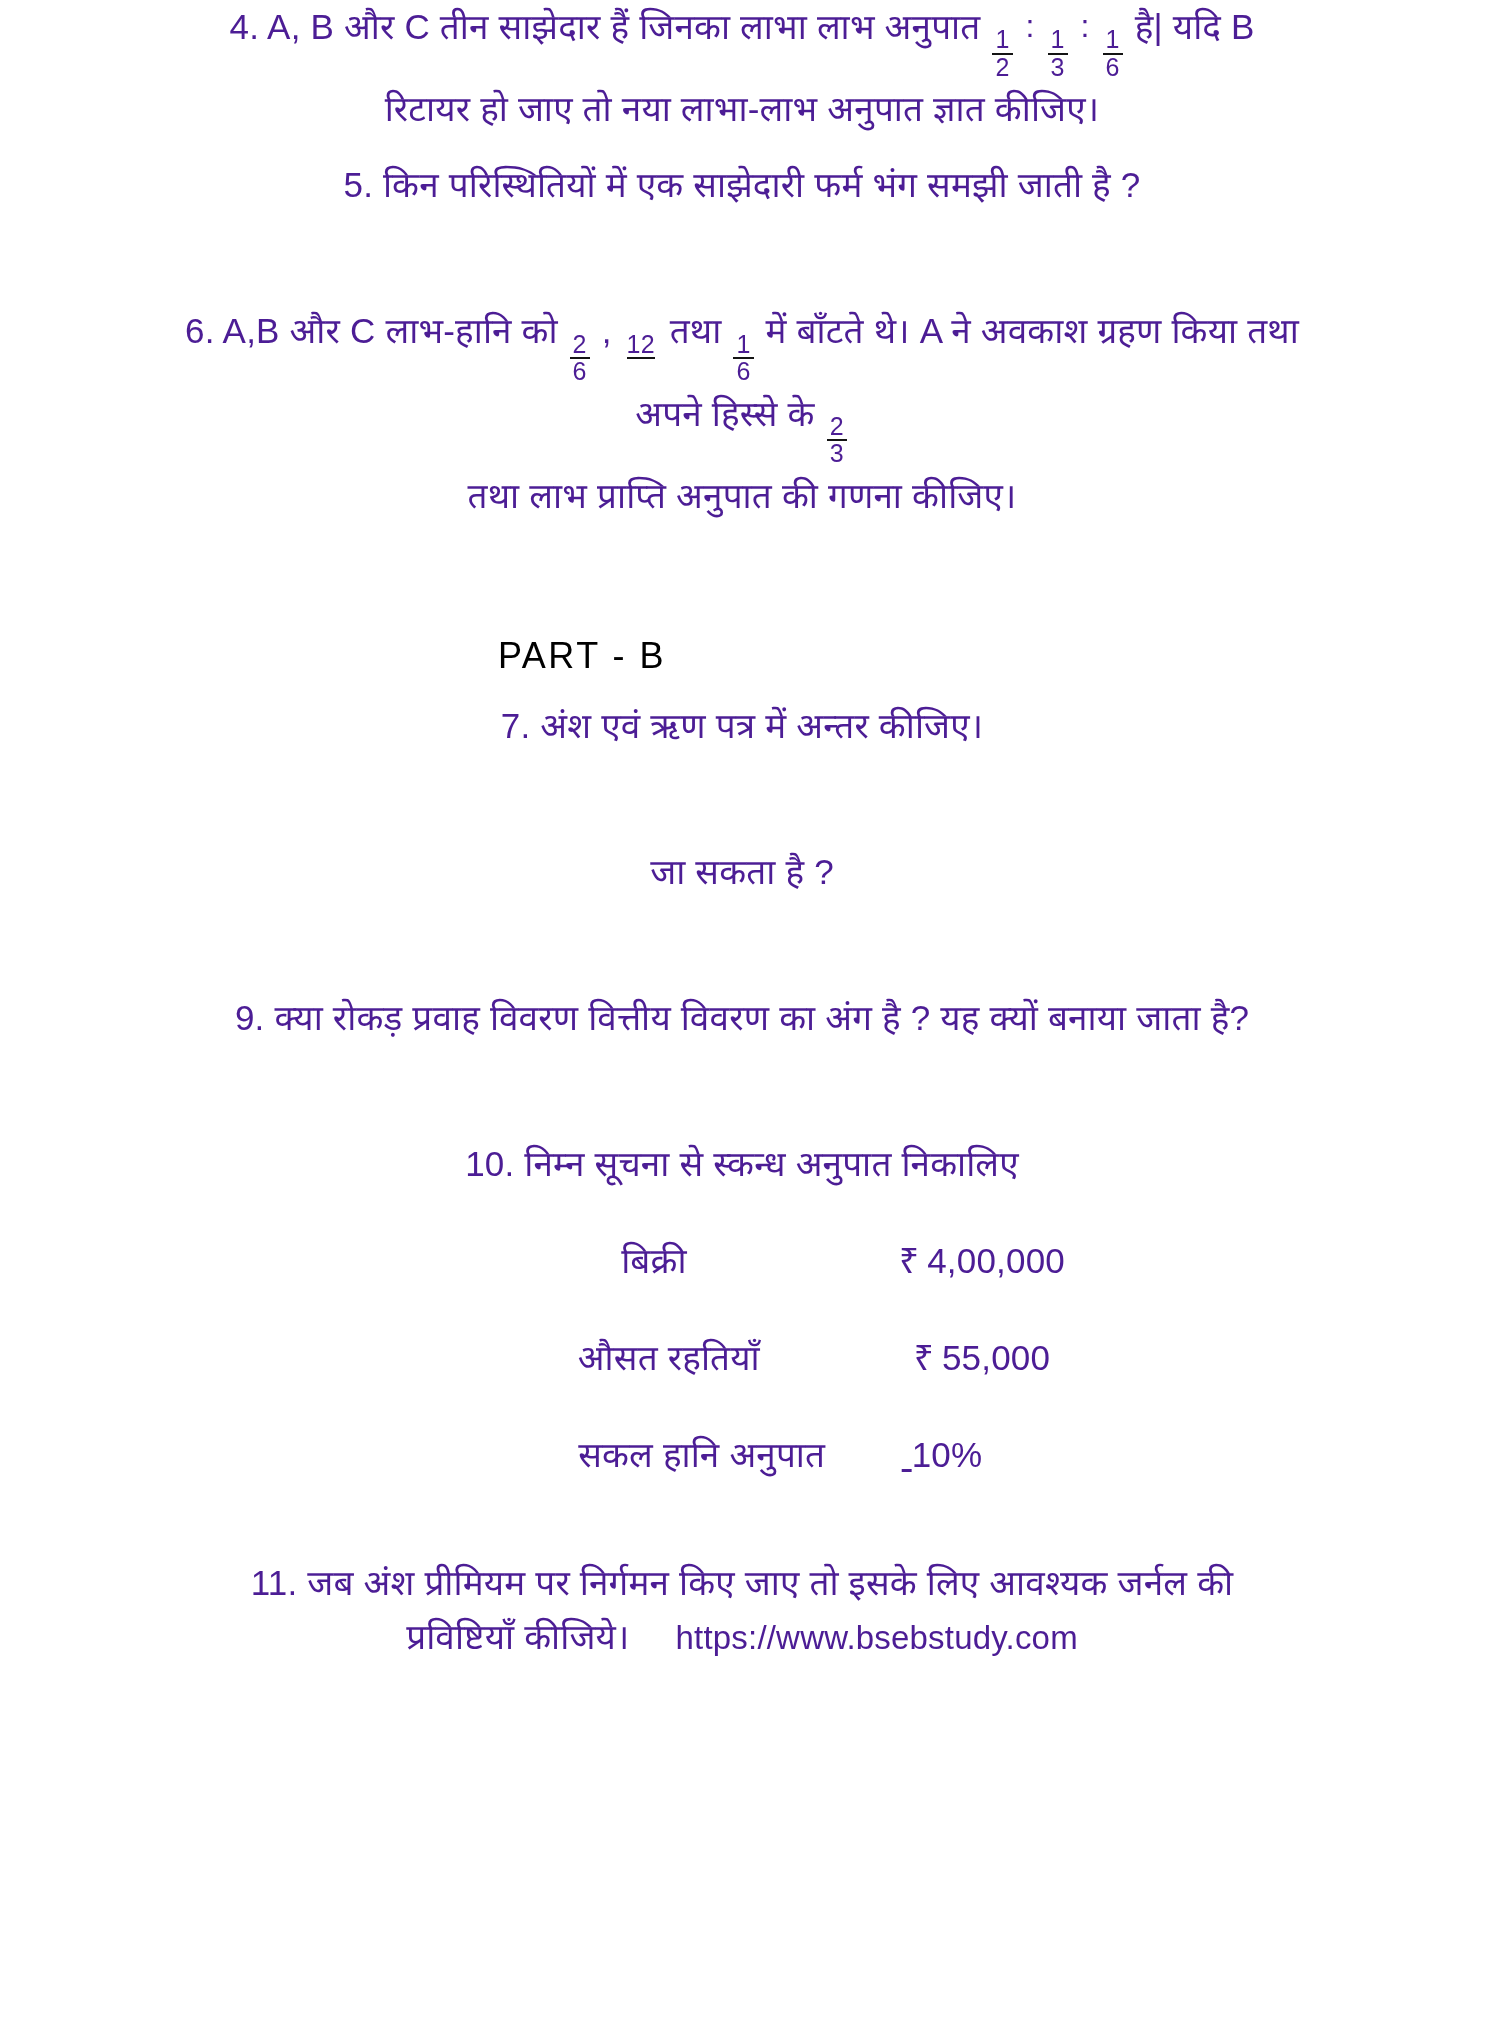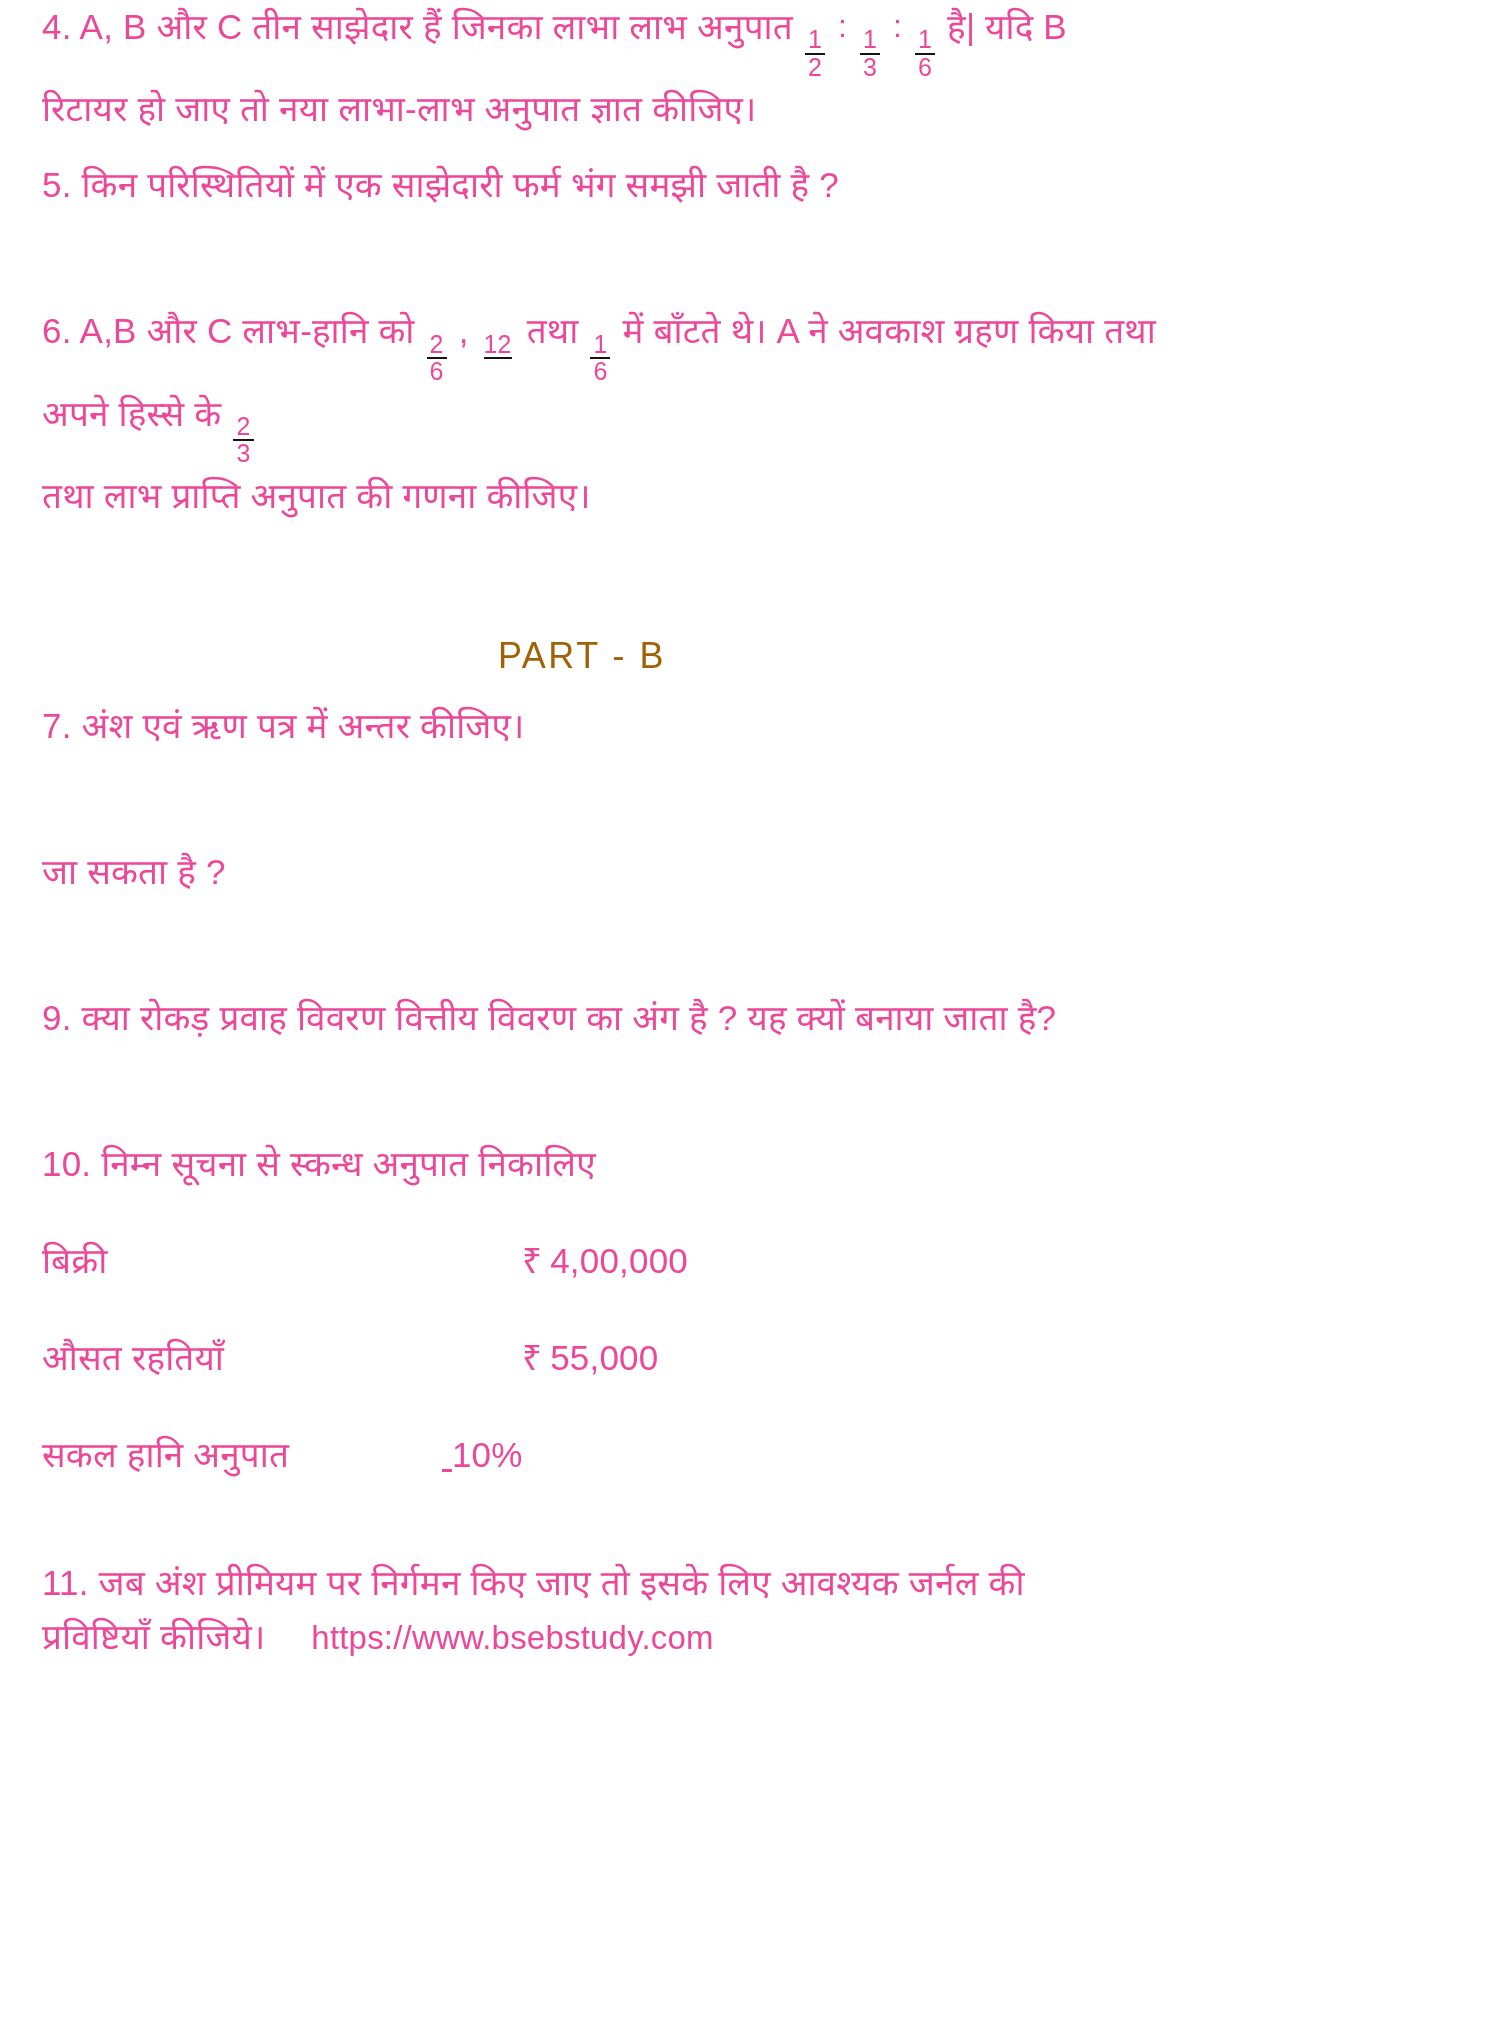--- a/index.html
+++ b/index.html
@@ -28,22 +28,23 @@
     left: 42px;
     top: 0px;
     width: 1400px;
   }
 
   
   .qblock {
     font-size: 35px;
     line-height: 54px;
     letter-spacing: 0.2px;
-    color: #ec4899;
+    color: #4c1d95;
     white-space: normal;
+    text-align: center;
   }
   .qline {
     display: block;
     white-space: nowrap;
   }
 
   
   .gap-sm { height: 22px; }
   .gap-md { height: 58px; }
   .gap-lg { height: 92px; }
@@ -82,21 +83,21 @@
     padding: 0 1px;
     position: relative;
     top: -2px;
   }
 
   
   .part-heading {
     text-align: center;
     font-size: 36px;
     letter-spacing: 2.5px;
-    color: #a16207;
+    color: #000000;
     width: 1080px;
     font-weight: 400;
   }
 
   
   .info-row {
     display: block;
     position: relative;
     font-size: 35px;
     line-height: 54px;

